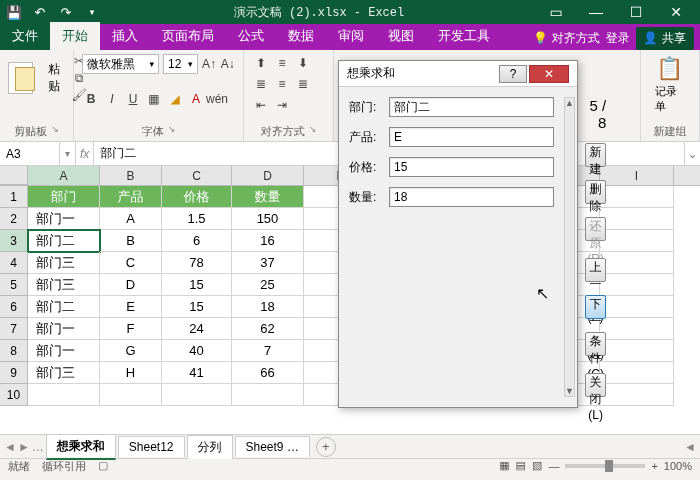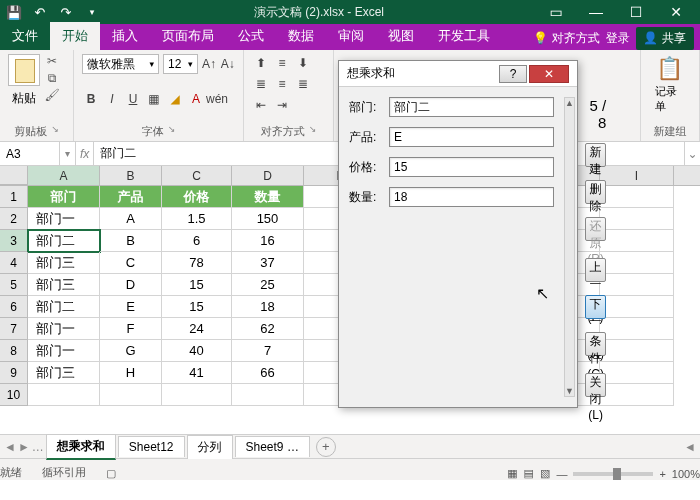--- a/index.html
+++ b/index.html
@@ -2,38 +2,38 @@
 <html><head>
 <meta charset="utf-8">
 <style>
 * { margin: 0; padding: 0; box-sizing: border-box; font-family: "Microsoft YaHei", sans-serif; }
 body { background: #fff; width: 700px; height: 500px; overflow: hidden; position: relative; font-size: 12px; }
 
 
 .titlebar { background: #0d5a3a; height: 24px; display: flex; align-items: center; color: #fff; padding: 0 4px; }
 .titlebar .qat { display: flex; gap: 6px; align-items: center; }
 .titlebar .qat-btn { width: 20px; height: 20px; display: flex; align-items: center; justify-content: center; cursor: pointer; font-size: 13px; }
-.titlebar .title { flex: 1; text-align: center; font-size: 12px; opacity: .9; }
+.titlebar .title { flex: 1; text-align: center; font-size: 12px; opacity: .9; font-family: Liberation Mono, monospace; }
 .titlebar .winbtns { display: flex; }
 .titlebar .winbtn { width: 40px; height: 24px; display: flex; align-items: center; justify-content: center; font-size: 14px; }
 
 
 .ribbontabs { background: #a21caf; height: 26px; display: flex; align-items: flex-end; color: #fff; position: relative; }
 .ribbontabs .tab { padding: 5px 12px; font-size: 13px; cursor: pointer; }
 .ribbontabs .tab.file { background: #0d5a3a; }
 .ribbontabs .tab.active { background: #f3f2f1; color: #0d5a3a; }
 .ribbontabs .right { margin-left: auto; display: flex; align-items: center; gap: 6px; padding-right: 6px; font-size: 12px; }
 .ribbontabs .share { background: #0b4d31; padding: 3px 8px; border-radius: 2px; }
 
 
 .ribbon { background: #f3f2f1; height: 92px; border-bottom: 1px solid #d0d0d0; display: flex; position: relative; }
 .group { border-right: 1px solid #d8d8d8; padding: 4px 8px 2px; display: flex; flex-direction: column; justify-content: space-between; }
 .group-label { text-align: center; font-size: 11px; color: #5c5c5c; display: flex; justify-content: center; gap: 4px; }
 .group-label .dlg { font-size: 9px; color: #888; }
-.paste-btn { display: flex; flex-direction: column; align-items: center; gap: 4px; justify-content: flex-end; }
+.paste-btn { display: flex; align-items: center; gap: 15px; justify-content: flex-end; }
 .paste-icon { width: 32px; height: 32px; background: #fff; border: 1px solid #bbb; position: relative; }
 .paste-icon:before { content: ""; position: absolute; top: 4px; left: 6px; width: 18px; height: 22px; background: #f9e9b3; border: 1px solid #c0a050; }
 .clip-side { display: flex; flex-direction: column; gap: 3px; margin-left: 4px; }
 .mini-icon { width: 16px; height: 14px; display: flex; align-items: center; justify-content: center; font-size: 12px; color: #555; }
 .font-row { display: flex; gap: 4px; align-items: center; }
 .combo { background: #fff; border: 1px solid #bbb; height: 20px; display: flex; align-items: center; padding: 0 4px; font-size: 12px; }
 .combo.font { width: 92px; }
 .combo.size { width: 40px; }
 .btn-grid { display: flex; gap: 3px; flex-wrap: wrap; width: 150px; }
 .rb-btn { width: 18px; height: 18px; display: flex; align-items: center; justify-content: center; font-size: 12px; color: #444; cursor: pointer; }
@@ -49,33 +49,33 @@
 
 .grid-wrap { position: relative; height: 268px; overflow: hidden; }
 .colhdrs { display: flex; height: 20px; background: #e6e6e6; border-bottom: 1px solid #bbb; }
 .rhsel { width: 28px; background: #e6e6e6; border-right: 1px solid #bbb; border-bottom: 1px solid #bbb; }
 .colhdr { border-right: 1px solid #bbb; display: flex; align-items: center; justify-content: center; font-size: 12px; color: #333; }
 .colhdr.sel { background: #c8e0d0; }
 .row { display: flex; height: 22px; }
 .rowhdr { width: 28px; background: #e6e6e6; border-right: 1px solid #bbb; border-bottom: 1px solid #bbb; display: flex; align-items: center; justify-content: center; font-size: 12px; }
 .rowhdr.sel { background: #c8e0d0; }
 .cell { border-right: 1px solid #d4d4d4; border-bottom: 1px solid #d4d4d4; display: flex; align-items: center; justify-content: center; font-size: 13px; padding: 0 4px; }
-.hdr-row .cell { background: #6cb55a; color: #fff; font-weight: bold; }
+.hdr-row .cell { background: #6cb55a; color: #fff; font-weight: normal; }
 .cell.dept { justify-content: flex-start; padding-left: 8px; }
 .selcell { outline: 2px solid #1d6f42; outline-offset: -1px; }
 
 
 .sheettabs { height: 24px; background: #f3f2f1; border-top: 1px solid #d0d0d0; display: flex; align-items: center; padding: 0 4px; gap: 2px; }
 .sheettabs .nav { display: flex; gap: 2px; color: #888; }
 .sheettab { padding: 3px 10px; background: #fff; border: 1px solid #ccc; border-bottom: none; font-size: 12px; cursor: pointer; }
 .sheettab.active { background: #fff; border-bottom: 2px solid #1d6f42; font-weight: bold; }
 .sheetadd { width: 20px; height: 20px; border: 1px solid #bbb; border-radius: 50%; display: flex; align-items: center; justify-content: center; font-size: 13px; color: #666; margin-left: 4px; }
 
 
-.statusbar { height: 22px; background: #f3f2f1; border-top: 1px solid #d0d0d0; display: flex; align-items: flex-end; padding: 0 0; font-size: 11px; color: #555; gap: 20px; }
+.statusbar { height: 22px; background: #f3f2f1; border-top: 1px solid #d0d0d0; display: flex; align-items: flex-start; padding: 0 8px; font-size: 11px; color: #555; gap: 12px; }
 .statusbar .zoom { margin-left: auto; display: flex; align-items: center; gap: 6px; }
 .zoom-slider { width: 80px; height: 4px; background: #ccc; position: relative; }
 .zoom-slider:before { content: ""; position: absolute; left: 50%; top: -4px; width: 8px; height: 12px; background: #888; }
 
 
 .dialog { position: absolute; left: 338px; top: 60px; width: 240px; background: #f0f0f0; border: 1px solid #8a8a8a; box-shadow: 2px 2px 8px rgba(0,0,0,.3); z-index: 100; }
 .dlg-title { background: #fff; height: 26px; display: flex; align-items: center; padding: 0 8px; font-size: 12px; border-bottom: 1px solid #d0d0d0; }
 .dlg-title .dlg-btns { margin-left: auto; display: flex; gap: 2px; }
 .dlg-title .dlg-btn { width: 28px; height: 18px; display: flex; align-items: center; justify-content: center; font-size: 12px; border: 1px solid #888; background: linear-gradient(#f4f4f4,#d8d8d8); }
 .dlg-title .dlg-close { background: #c84040; color: #fff; border-color: #a03030; width: 40px; }

